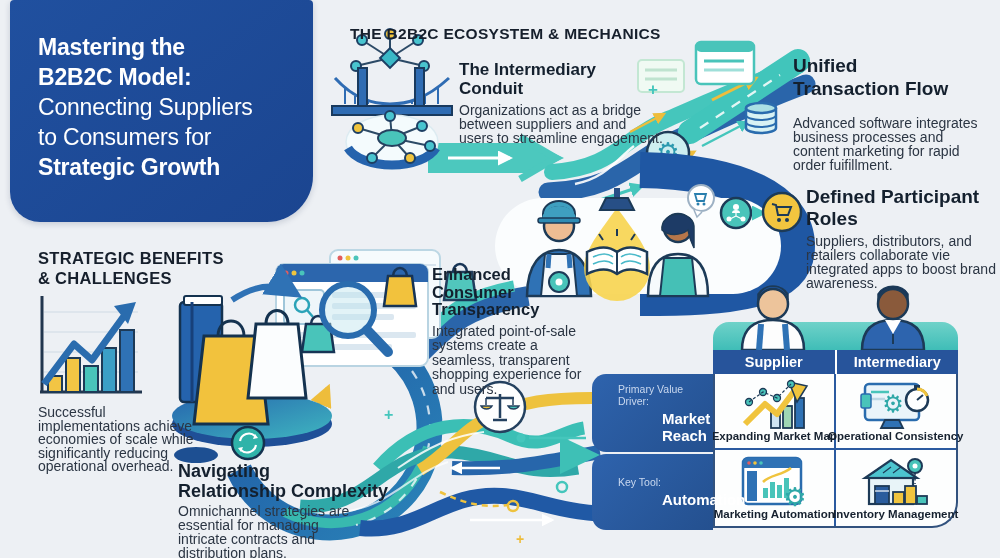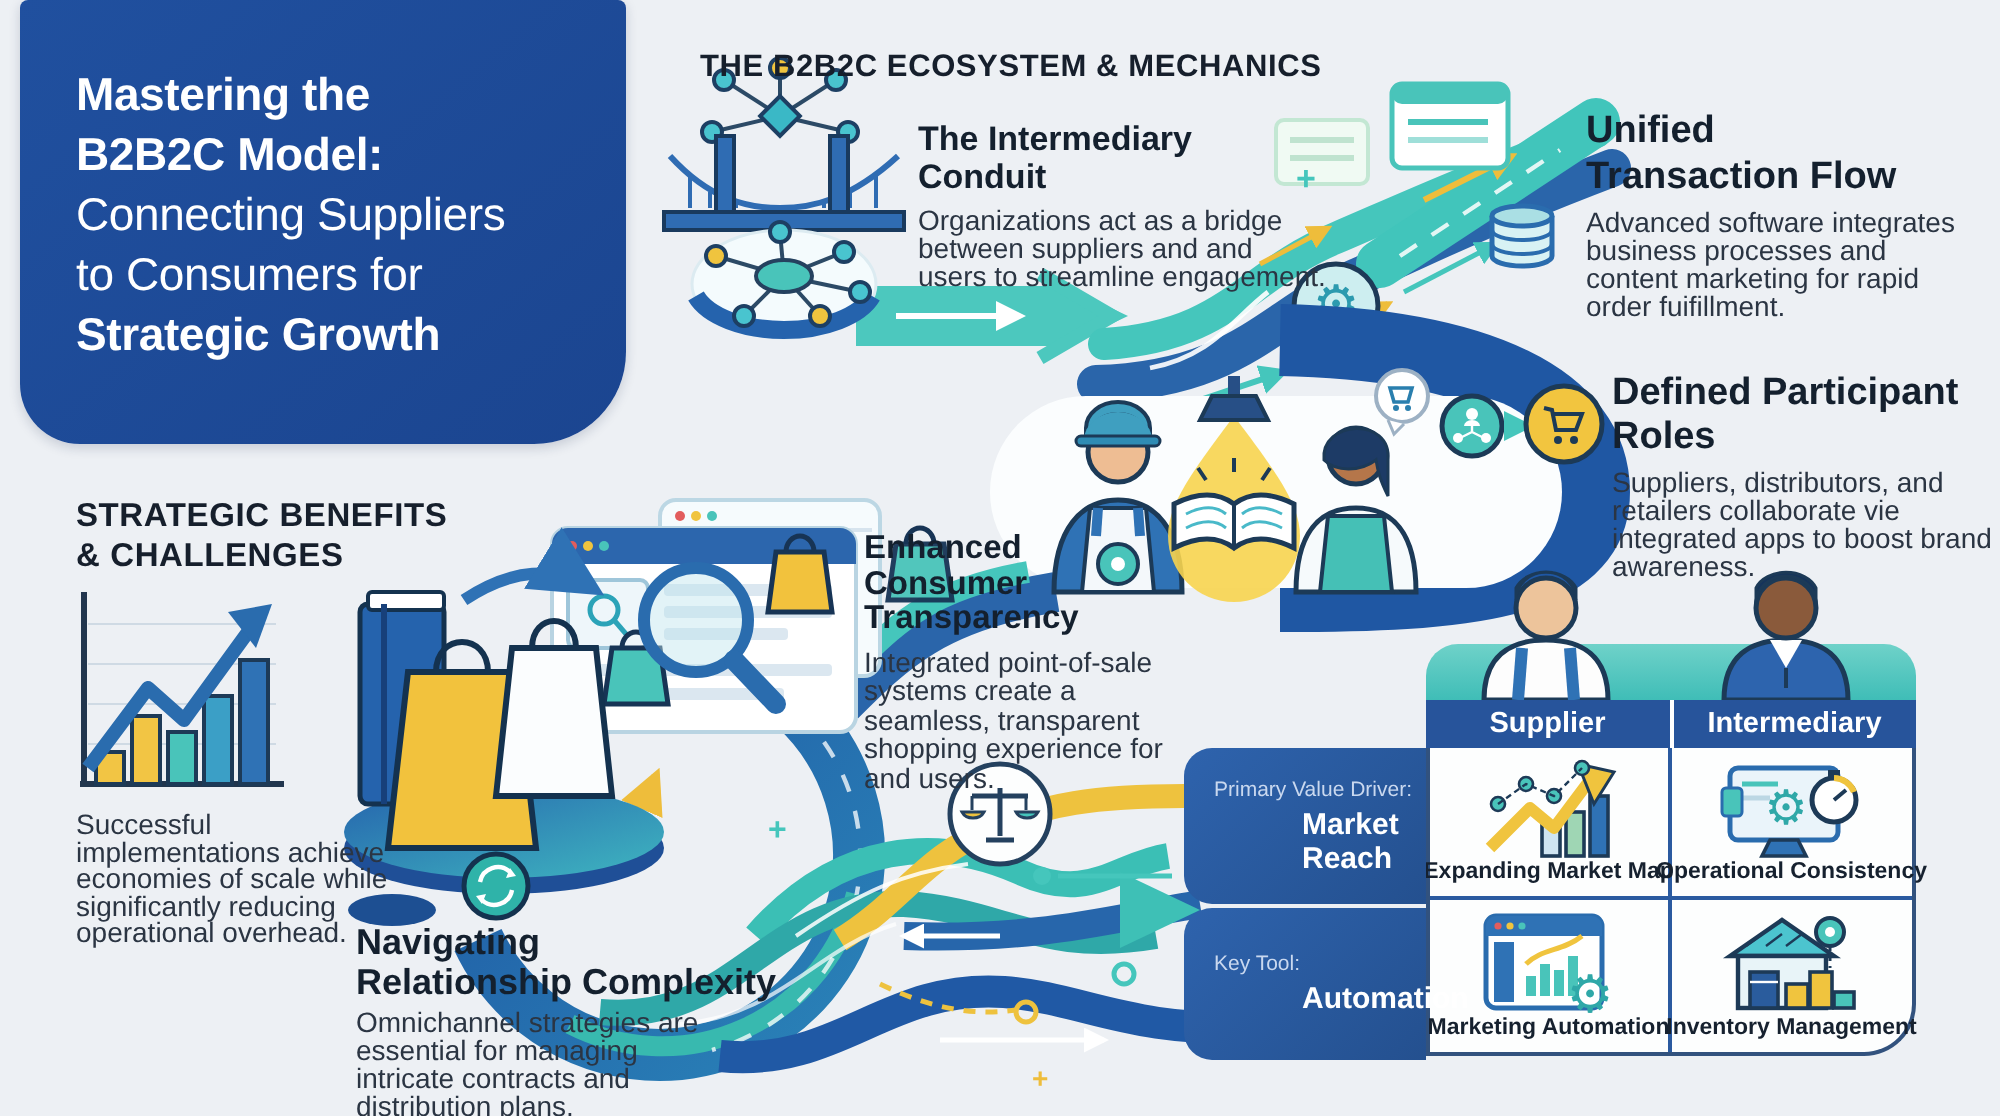--- a/index.html
+++ b/index.html
@@ -26,21 +26,21 @@
   #tbl-head .col{flex:1;color:#fff;font-weight:700;font-size:14.5px;display:flex;align-items:center;justify-content:center;}
   #tbl-head .divid{width:2px;background:#ffffff;}
   #tbl-body{left:713px;top:374px;width:245px;height:154px;background:#fdfefe;
             border:2px solid #32527e;border-top:none;border-radius:0 0 26px 0;box-sizing:border-box;display:flex;flex-wrap:wrap;}
   .cell{width:50%;height:50%;box-sizing:border-box;position:relative;display:flex;flex-direction:column;align-items:center;justify-content:flex-end;padding-bottom:6px;}
   .cell.brd-r{border-right:2px solid #2a5aa0;}
   .cell.brd-b{border-bottom:2px solid #2a5aa0;}
   .cell-label{font-size:11.5px;font-weight:700;color:#16212f;text-align:center;white-space:nowrap;}
   .cell-icon{position:absolute;top:4px;left:50%;transform:translateX(-50%);}
   .rowlab{left:592px;width:121px;background:linear-gradient(135deg,#2e63ad,#24508f);color:#fff;
-          display:flex;flex-direction:column;justify-content:center;padding-left:15px;box-sizing:border-box;
+          display:flex;flex-direction:column;justify-content:center;padding-left:26px;box-sizing:border-box;
           border-radius:14px 0 0 14px;z-index:3;}
   .rowlab .sm{font-size:10.5px;color:#c9d8ef;margin-bottom:3px;}
   .rowlab .bg{font-size:15px;font-weight:700;margin-left:44px;}
   #persons-clip{left:713px;top:282px;width:245px;height:68px;overflow:hidden;z-index:4;pointer-events:none;}
 </style>
 </head>
 <body>
 
 <div id="stage">
 
@@ -335,21 +335,21 @@
 
   <div class="abs z2" style="left:459px;top:60px;width:230px;">
     <div class="h2" style="font-size:17px;line-height:19px;">The Intermediary
 Conduit</div>
     <div class="body-txt" style="width:205px;margin-top:5px;">Organizations act as a bridge between suppliers and and users to streamline engagement.</div>
   </div>
 
   <div class="abs z2" style="left:793px;top:54px;width:200px;">
     <div class="h2" style="font-size:19px;line-height:23px;">Unified
 Transaction Flow</div>
-    <div class="body-txt" style="width:195px;margin-top:4px;">Advanced software integrates business processes and content marketing for rapid order fuifillment.</div>
+    <div class="body-txt" style="width:195px;margin-top:16px;">Advanced software integrates business processes and content marketing for rapid order fuifillment.</div>
   </div>
 
   <div class="abs z2" style="left:806px;top:186px;width:195px;">
     <div class="h2" style="font-size:19px;line-height:22px;">Defined Participant
 Roles</div>
     <div class="body-txt" style="width:190px;margin-top:4px;">Suppliers, distributors, and retailers collaborate vie integrated apps to boost brand awareness.</div>
   </div>
 
   <div class="abs z2" style="left:432px;top:266px;width:175px;">
     <div class="h2" style="font-size:16.5px;line-height:17.5px;">Enhanced

